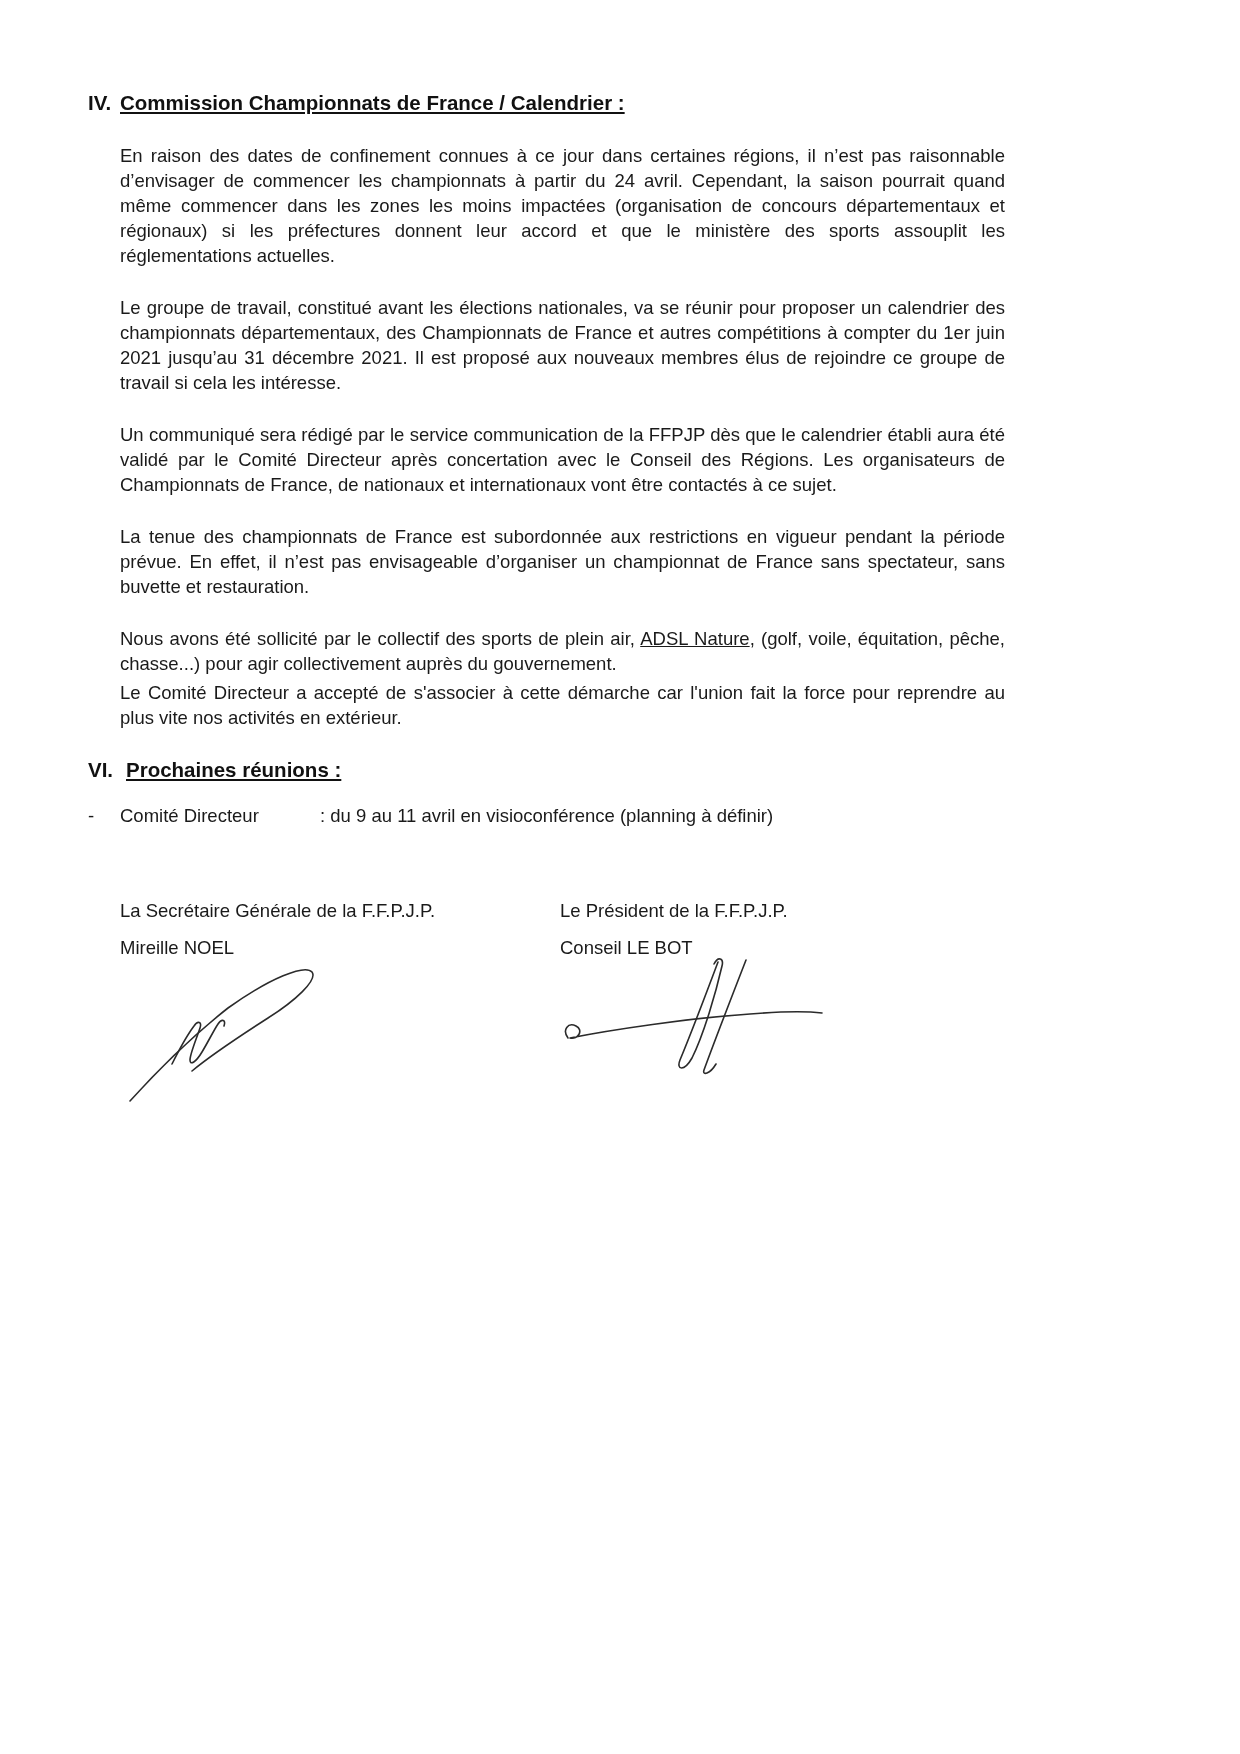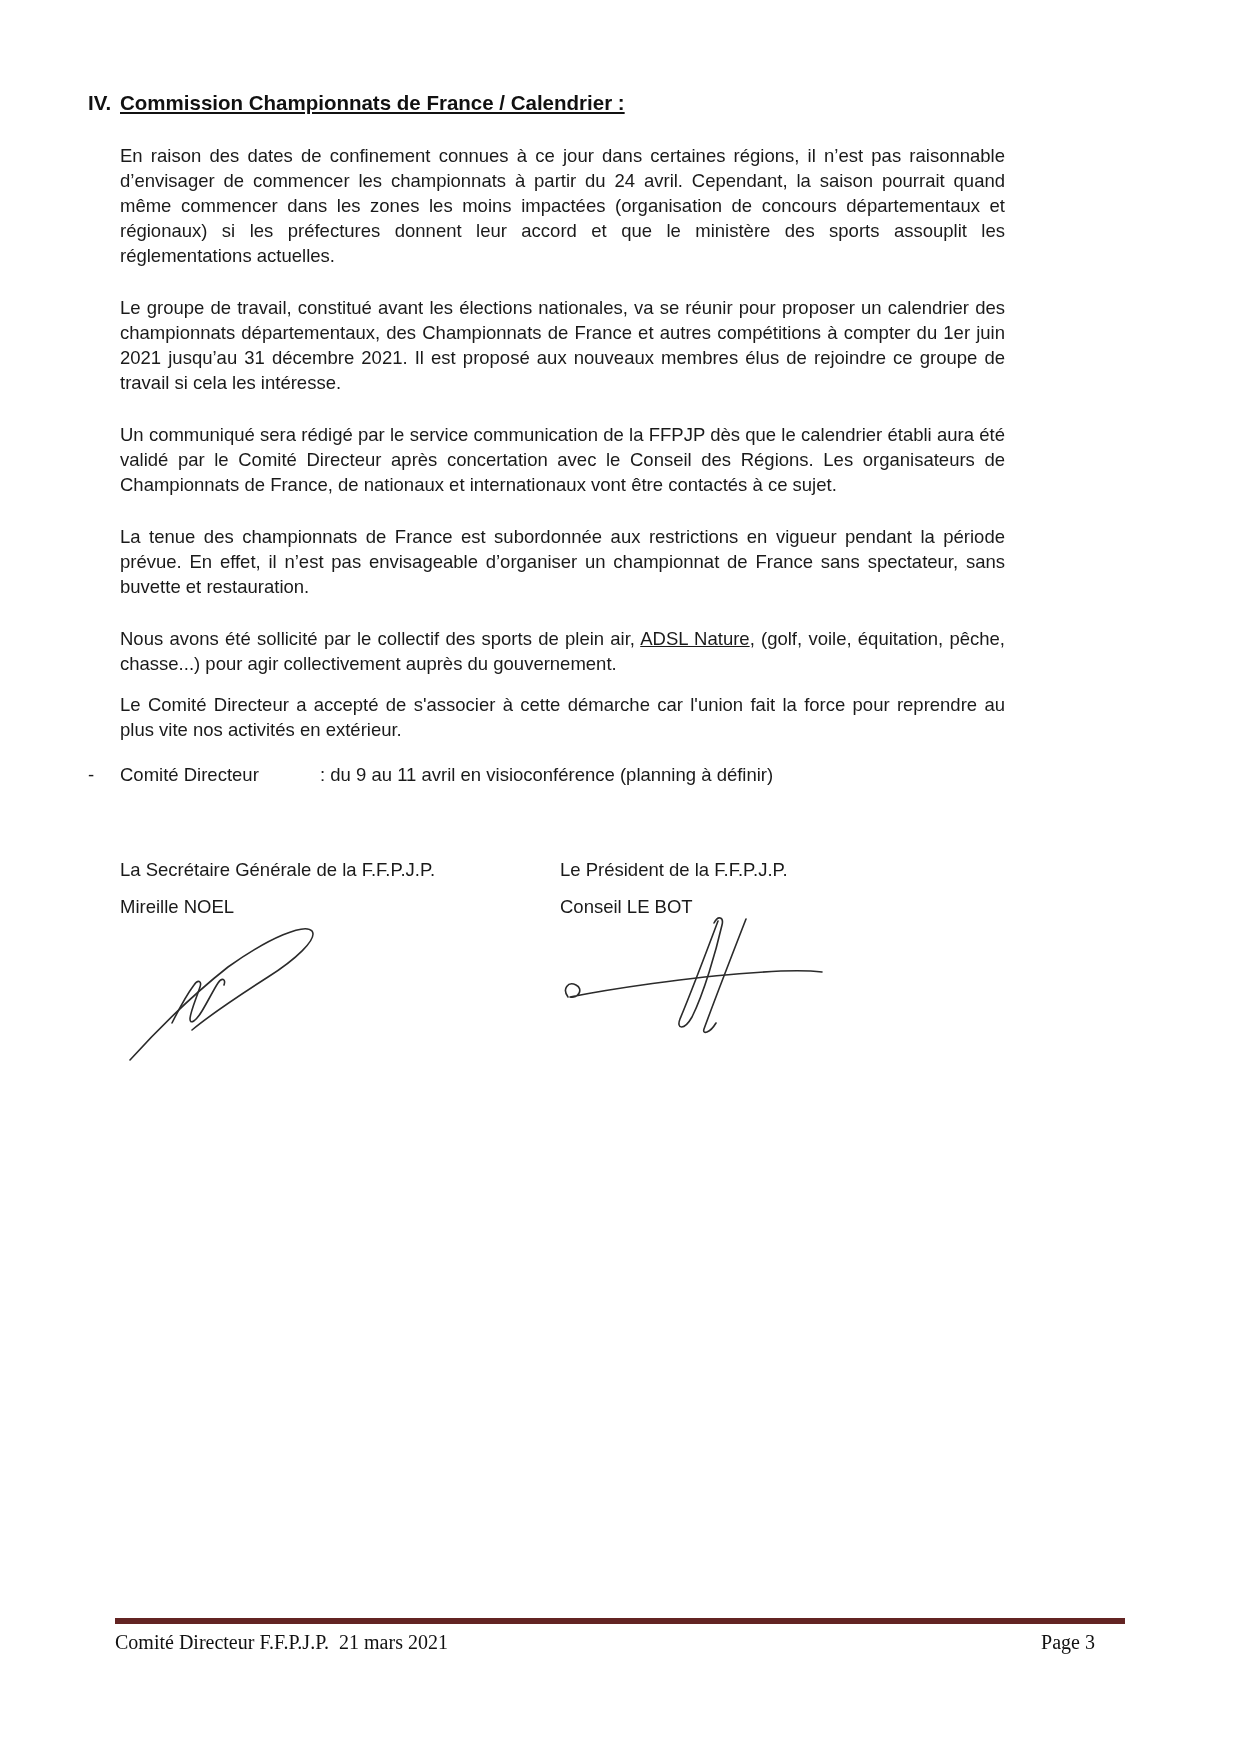--- a/index.html
+++ b/index.html
@@ -29,21 +29,21 @@
     line-height: 26px;
     color: #111111;
   }
   .section-heading .num {
     display: inline-block;
     width: 32px;
   }
   .section-heading.wide-num .num { width: 38px; }
   .section-heading .title { text-decoration: underline; }
   .para {
-    margin: 16px 0 27px 120px;
+    margin: 4px 0 27px 120px;
     width: 885px;
     text-align: justify;
   }
   .para.tight { margin-bottom: 0; }
   .underlined { text-decoration: underline; }
   .vi-list {
     margin-left: 88px;
     width: 857px;
     margin-top: -7px;
   }
@@ -115,20 +115,23 @@
 
     <p class="para">En raison des dates de confinement connues à ce jour dans certaines régions, il n’est pas raisonnable d’envisager de commencer les championnats à partir du 24 avril. Cependant, la saison pourrait quand même commencer dans les zones les moins impactées (organisation de concours départementaux et régionaux) si les préfectures donnent leur accord et que le ministère des sports assouplit les réglementations actuelles.</p>
     <p class="para">Le groupe de travail, constitué avant les élections nationales, va se réunir pour proposer un calendrier des championnats départementaux, des Championnats de France et autres compétitions à compter du 1er juin 2021 jusqu’au 31 décembre 2021. Il est proposé aux nouveaux membres élus de rejoindre ce groupe de travail si cela les intéresse.</p>
     <p class="para">Un communiqué sera rédigé par le service communication de la FFPJP dès que le calendrier établi aura été validé par le Comité Directeur après concertation avec le Conseil des Régions. Les organisateurs de Championnats de France, de nationaux et internationaux vont être contactés à ce sujet.</p>
     <p class="para">La tenue des championnats de France est subordonnée aux restrictions en vigueur pendant la période prévue. En effet, il n’est pas envisageable d’organiser un championnat de France sans spectateur, sans buvette et restauration.</p>
 
 
     <p class="para tight"><span>Nous avons été sollicité par le collectif des sports de plein air, </span><span class="underlined">ADSL Nature</span><span>, (golf, voile, équitation, pêche, chasse...) pour agir collectivement auprès du gouvernement.</span></p>
     <p class="para">Le Comité Directeur a accepté de s'associer à cette démarche car l'union fait la force pour reprendre au plus vite nos activités en extérieur.</p>
 
+    <div class="section-heading wide-num">
+      <span class="num">VI.</span><span class="title">Prochaines réunions :</span>
+    </div>
 
     <div class="vi-list">
       <div class="vi-row">
         <span class="vi-bullet">-</span><span class="vi-label">Comité Directeur</span><span class="vi-value">: du 9 au 11 avril en visioconférence (planning à définir)</span>
       </div>
     </div>
 
     <div class="signatures">
       <div class="sig-col left">
         <div class="sig-title">La Secrétaire Générale de la F.F.P.J.P.</div>
@@ -148,20 +151,13 @@
             <path d="M 8 82 C 2 74 8 66 16 70 C 24 74 18 84 10 82 C 50 74 130 62 190 58 C 215 56 245 55 262 57"></path>
             <path d="M 158 6 C 146 38 130 80 120 104 C 116 114 124 116 132 102 C 144 78 156 36 162 10 C 164 2 158 0 154 8"></path>
             <path d="M 186 4 C 172 40 152 92 144 114 C 142 120 150 118 156 108"></path>
           </svg>
         </div>
       </div>
     </div>
 
   </div>
 
-  <div class="footer">
-    <div class="footer-rule"></div>
-    <div class="footer-row">
-      <span class="footer-left">Comité Directeur F.F.P.J.P.  21 mars 2021</span>
-      <span class="footer-page">Page 3</span>
-    </div>
-  </div>
 </div>
 
 </body></html>

